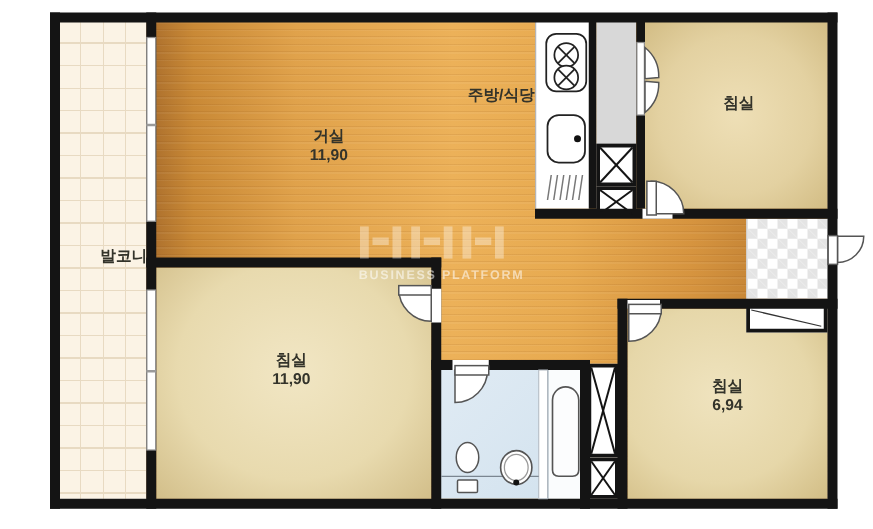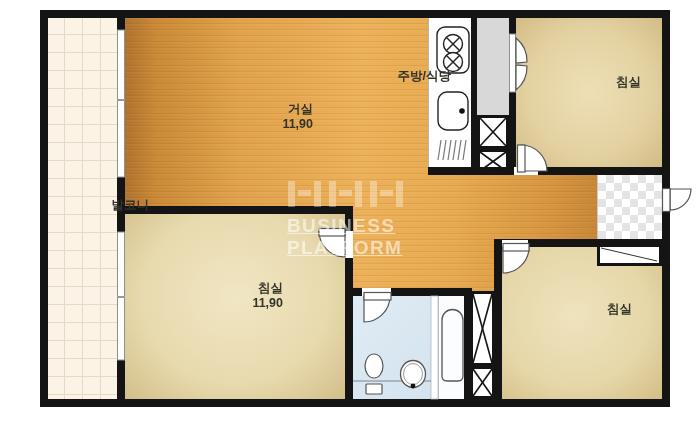--- a/index.html
+++ b/index.html
@@ -30,26 +30,26 @@
   #kitchen-counter{left:428px;top:17px;width:43px;height:150px;background:#ffffff;border-left:1px solid #b5b5b5;}
   #fridge-space{left:477px;top:17px;width:32px;height:98px;background:#d8d8d8;border-bottom:3px solid #141414;}
   .xbox{position:absolute;background:#ffffff;border:3px solid #141414;box-sizing:border-box;}
   #entry-hall{left:597px;top:175px;width:65px;height:64px;border-left:1px solid #c9c9c9;
     background:#ffffff;
     background-image:linear-gradient(45deg,#e4e4e4 25%,transparent 25%,transparent 75%,#e4e4e4 75%),
                      linear-gradient(45deg,#e4e4e4 25%,transparent 25%,transparent 75%,#e4e4e4 75%);
     background-size:16px 16px;background-position:0 0,8px 8px;}
   #shoe-closet{left:597px;top:240px;width:65px;height:26px;background:#ffffff;border:3px solid #141414;box-sizing:border-box;}
   
-  .room-label{position:absolute;width:100px;text-align:right;color:#33332a;
+  .room-label{position:absolute;width:100px;text-align:center;color:#33332a;
     font-size:12.5px;font-weight:bold;line-height:15px;}
   
   #wm-logo{left:288px;top:181px;opacity:0.35;}
   #wm-sub{left:287px;top:215px;width:170px;color:rgba(255,255,255,0.55);
-    font-size:19px;font-weight:bold;letter-spacing:1.4px;text-decoration:underline;}
+    font-size:10px;font-weight:bold;letter-spacing:1.4px;}
   #fixtures{position:absolute;left:0;top:0;pointer-events:none;}
 </style>
 </head>
 <body>
 
 <div id="plan">
 
   <div class="abs" id="wood-floor"></div>
   <div class="abs" id="balcony-floor"></div>
   <div class="abs bedroom" id="bedroom-tr"></div>
@@ -210,15 +210,16 @@
   </div>
   <div class="room-label" style="left:541px;top:75px;">
     <div>침실</div>
   </div>
   <div class="room-label" style="left:183px;top:281px;">
     <div>침실</div>
     <div>11,90</div>
   </div>
   <div class="room-label" style="left:532px;top:302px;">
     <div>침실</div>
+    <div>6,94</div>
   </div>
 
 </div>
 
 </body></html>

